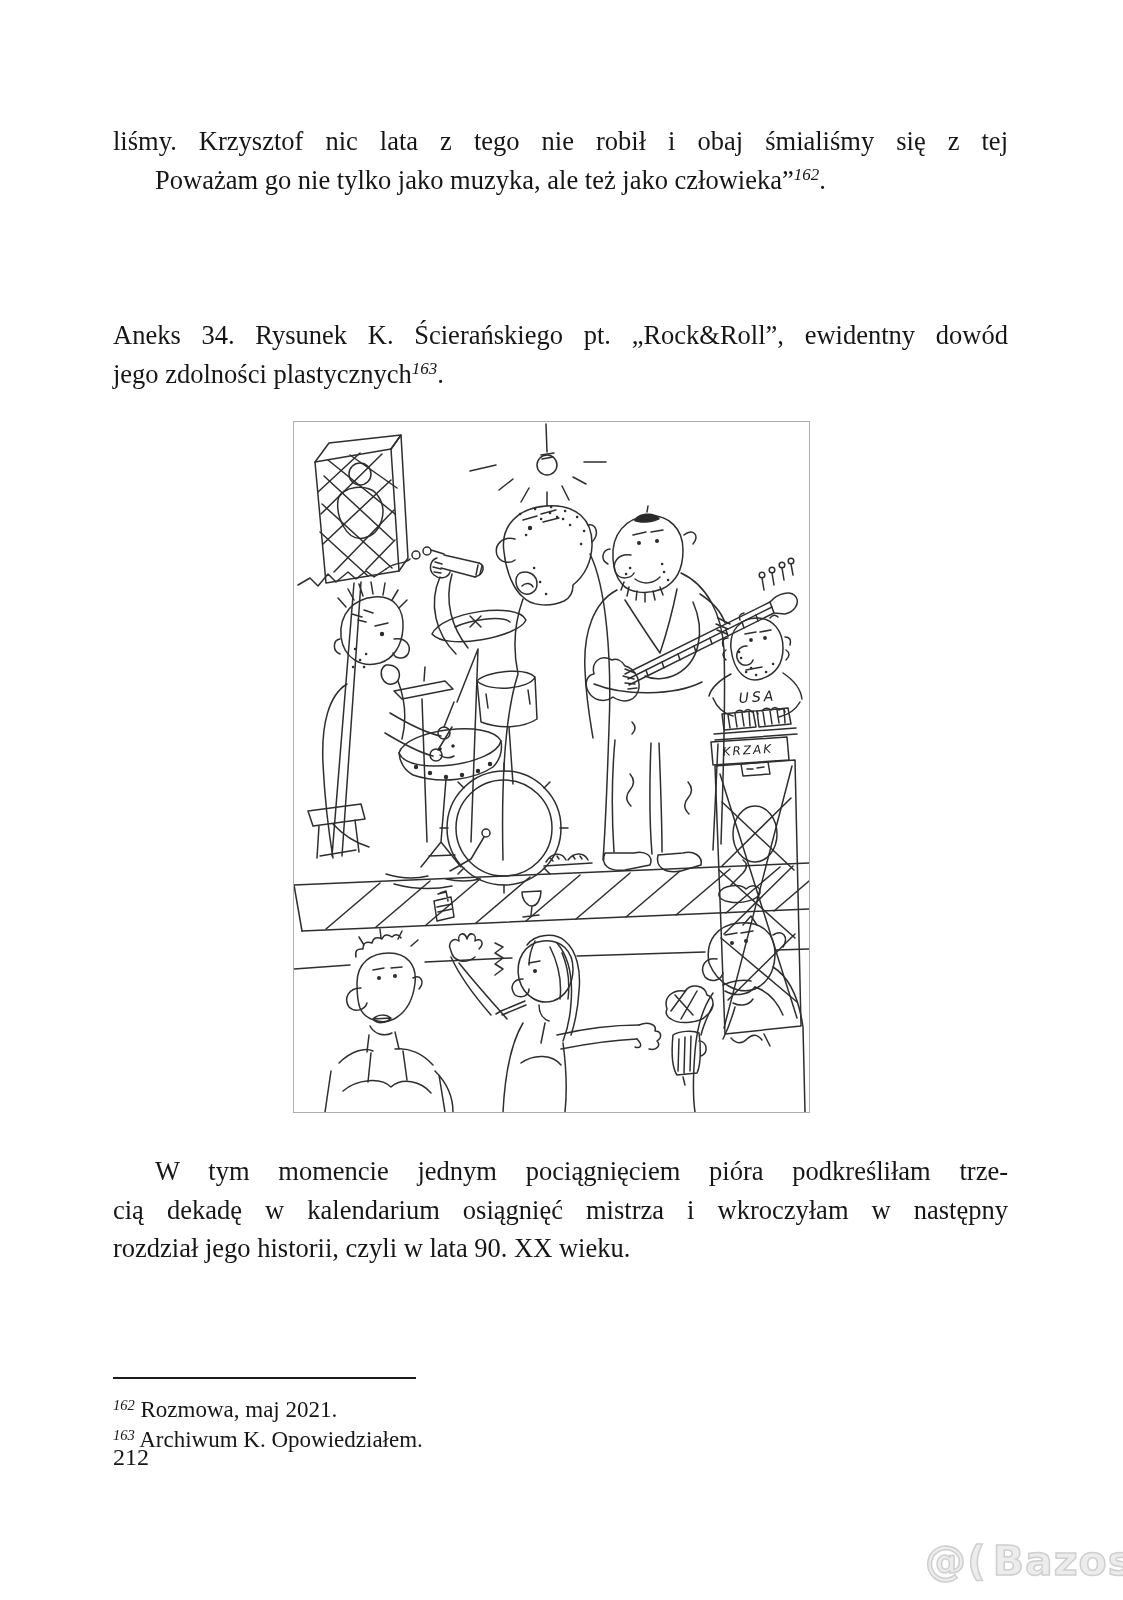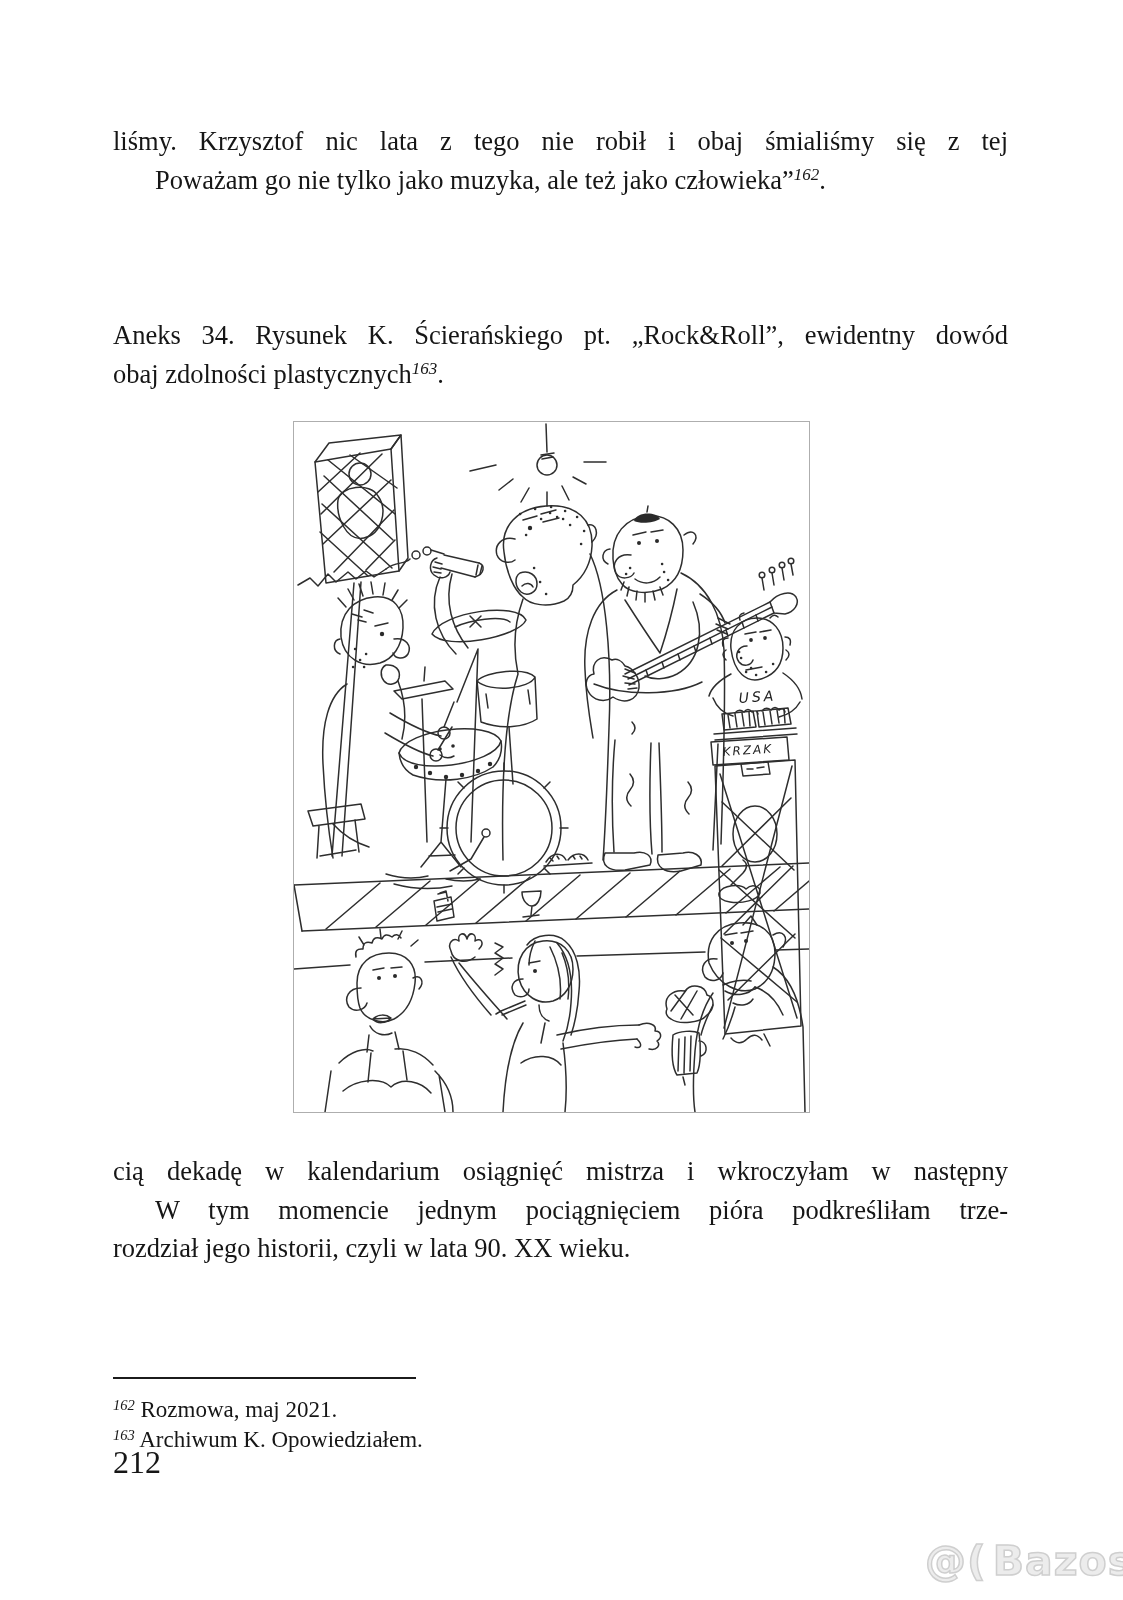--- a/index.html
+++ b/index.html
@@ -10,21 +10,21 @@
   }
   .block{position:absolute;left:113px;width:895px;}
   .body-text{font-size:26.5px;line-height:38.5px;}
   .wrapline{white-space:normal;}
   .justify{text-align:justify;text-align-last:justify;white-space:normal;}
   .indent{padding-left:42px;}
   sup.ref{font-size:17px;line-height:0;vertical-align:9px;letter-spacing:0;font-style:italic;}
   .footnotes{font-size:23px;line-height:29.5px;margin-top:9px;}
   .footnotes sup.ref{font-size:14.5px;vertical-align:7px;}
   .fn-rule{position:absolute;left:113px;top:1377px;width:303px;height:2px;background:#1b1b1b;}
-  .page-number{position:absolute;left:113px;top:1444px;font-size:32px;}
+  .page-number{position:absolute;left:113px;top:1444px;font-size:24px;}
   .figure-frame{
     position:absolute;left:293px;top:421px;width:515px;height:690px;
     border:1px solid #aeaeae;background:#ffffff;
   }
   .watermark{
     position:absolute;left:925px;top:1537px;
     font-family:"DejaVu Sans","Liberation Sans",sans-serif;
     font-weight:bold;font-size:41px;letter-spacing:1px;
     color:#ececec;-webkit-text-stroke:1.5px #cfcfcf;
     white-space:nowrap;
@@ -38,21 +38,21 @@
 </head>
 <body>
 
 <div class="block body-text" style="top:122px">
   <div class="justify">liśmy. Krzysztof nic lata z tego nie robił i obaj śmialiśmy się z tej</div>
   <div class="wrapline indent"><span>Poważam go nie tylko jako muzyka, ale też jako człowieka”</span><sup class="ref">162</sup><span>.</span></div>
 </div>
 
 <div class="block body-text" style="top:316px">
   <div class="justify">Aneks 34. Rysunek K. Ścierańskiego pt. „Rock&amp;Roll”, ewidentny dowód</div>
-  <div class="wrapline"><span>obaj zdolności plastycznych</span><sup class="ref">163</sup><span>.</span></div>
+  <div class="wrapline"><span>jego zdolności plastycznych</span><sup class="ref">163</sup><span>.</span></div>
 </div>
 
 <div class="figure-frame">
 <svg width="515" height="690" viewBox="0 0 515 690">
 
   <g>
     <path class="sk" d="M21,40 L97,27 L105,149 L32,161 Z"></path>
     <path class="sk" d="M21,40 L35,21 L107,13 L97,27"></path>
     <path class="sk" d="M97,27 L107,13 L114,136 L105,149"></path>
     <path class="sk" d="M30,54 L99,118 M28,82 L98,146 M34,38 L101,92 M56,33 L103,66 M26,110 L74,154"></path>
@@ -285,22 +285,22 @@
     <path class="sk" d="M429,563 C437,559 449,557 457,559 M431,569 C441,575 455,573 461,565 M439,581 C447,585 455,583 459,577"></path>
     <path class="sk" d="M419,571 C409,585 403,605 401,629 C399,655 399,677 401,690 M479,545 C495,555 505,577 509,605 L511,690 M461,565 C473,569 483,579 489,593"></path>
     <path class="sk" d="M441,585 C437,599 433,609 429,617 M419,583 C413,595 409,605 407,613"></path>
     <path class="sk" d="M373,587 C369,575 379,567 391,569 C397,561 411,563 413,573 C421,575 421,587 413,593 C407,601 385,603 377,597 C373,595 371,591 373,587 Z M381,573 L399,593 M393,567 L377,589 M403,569 L387,597"></path>
     <path class="sk" d="M379,613 C377,633 379,647 383,653 L403,651 C407,643 407,623 405,611 M379,613 C385,609 399,608 405,611 M405,619 c8,0 10,12 2,15 M385,617 L384,649 M391,615 L390,651 M397,614 L396,649 M389,655 l2,8"></path>
   </g>
 </svg>
 </div>
 
 <div class="block body-text" style="top:1152px">
+  <div class="justify indent">W tym momencie jednym pociągnięciem pióra podkreśliłam trze-</div>
   <div class="justify">cią dekadę w kalendarium osiągnięć mistrza i wkroczyłam w następny</div>
-  <div class="justify indent">W tym momencie jednym pociągnięciem pióra podkreśliłam trze-</div>
   <div class="wrapline">rozdział jego historii, czyli w lata 90. XX wieku.</div>
 </div>
 
 <div class="fn-rule"></div>
 
 <div class="block footnotes" style="top:1386px">
   <div class="wrapline"><sup class="ref">162</sup> <span>Rozmowa, maj 2021.</span></div>
   <div class="wrapline"><sup class="ref">163</sup> <span>Archiwum K. Opowiedziałem.</span></div>
 </div>
 

